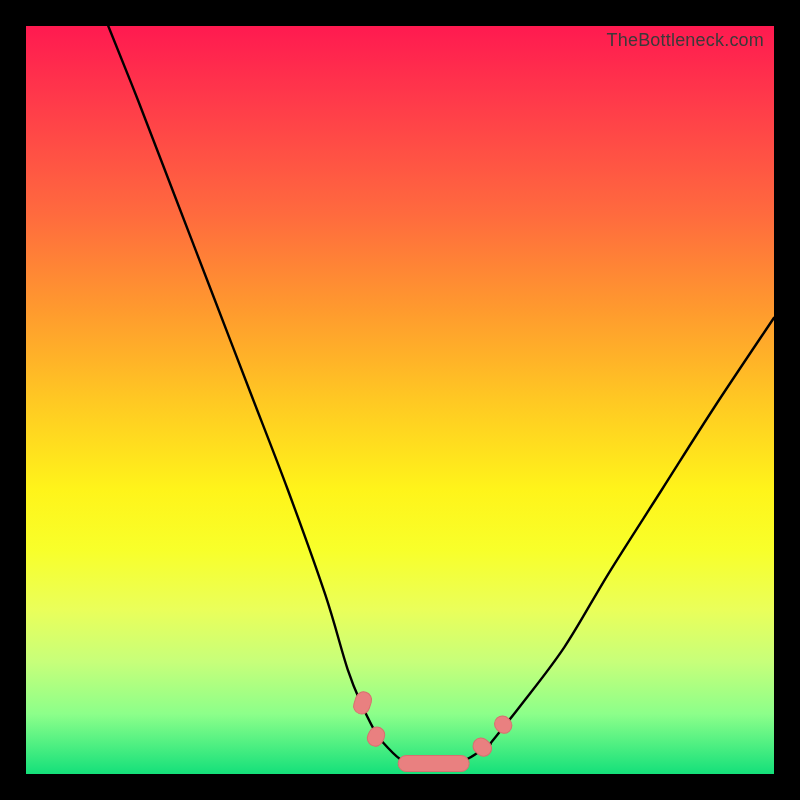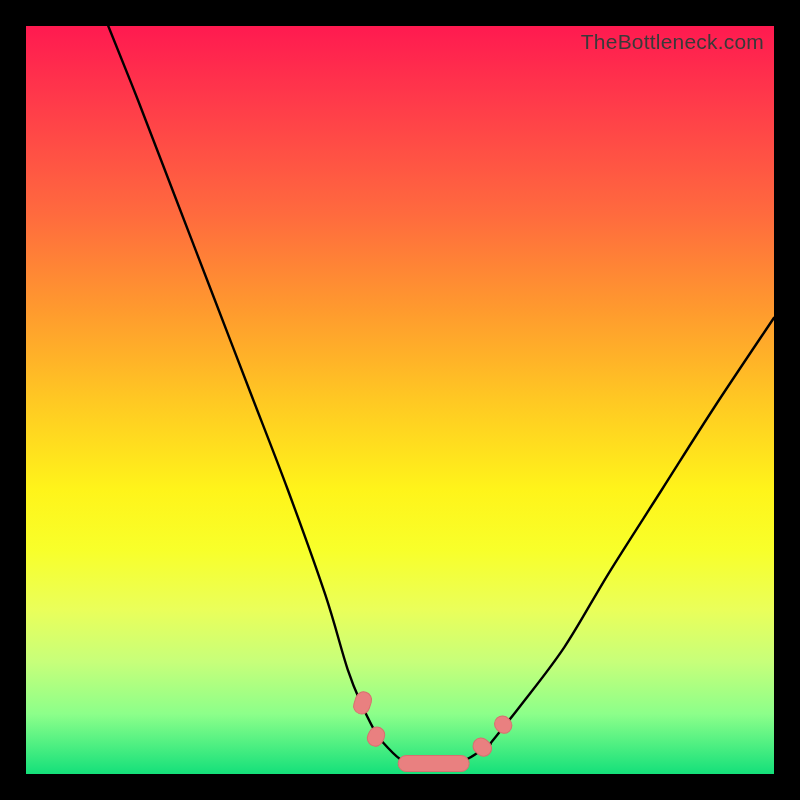--- a/index.html
+++ b/index.html
@@ -36,21 +36,21 @@
       #c7ff7a 85%,
       #8cff8a 92%,
       #14e07a 100%
     );
   }
   .watermark {
     position: absolute;
     top: 4px;
     right: 10px;
     color: #3a3a3a;
-    font-size: 21px;
+    font-size: 18px;
     font-weight: 500;
     letter-spacing: 0.2px;
     z-index: 5;
     user-select: none;
   }
   svg.curve {
     position: absolute;
     left: 0;
     top: 0;
     width: 748px;

